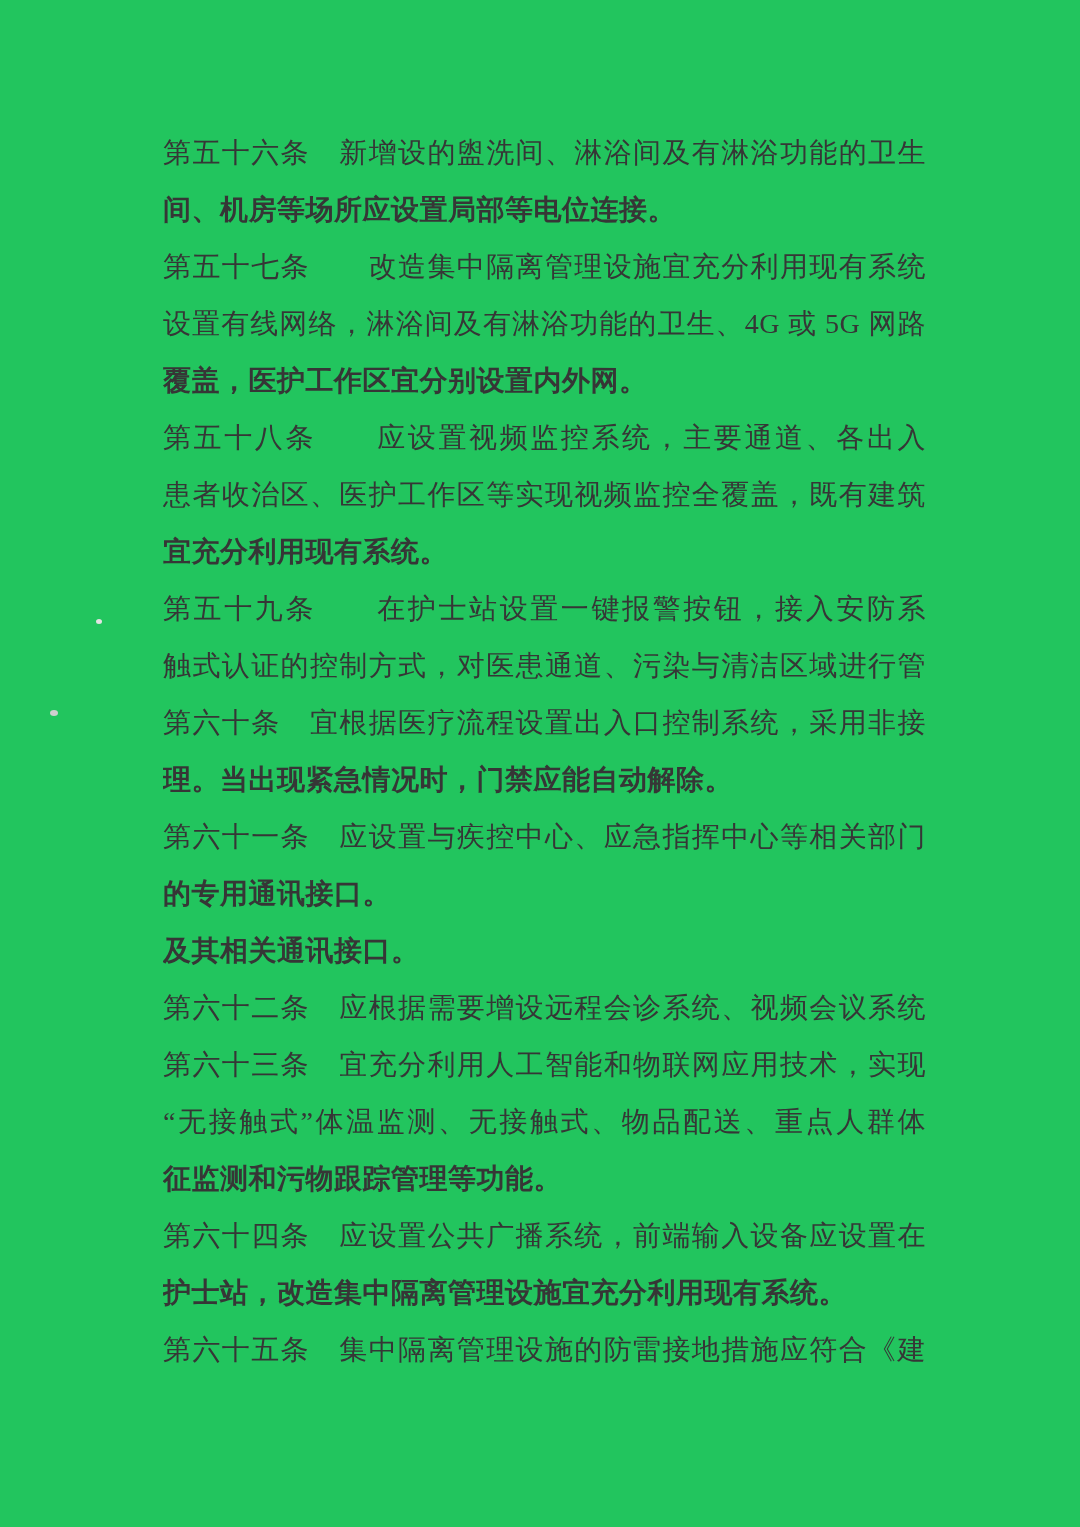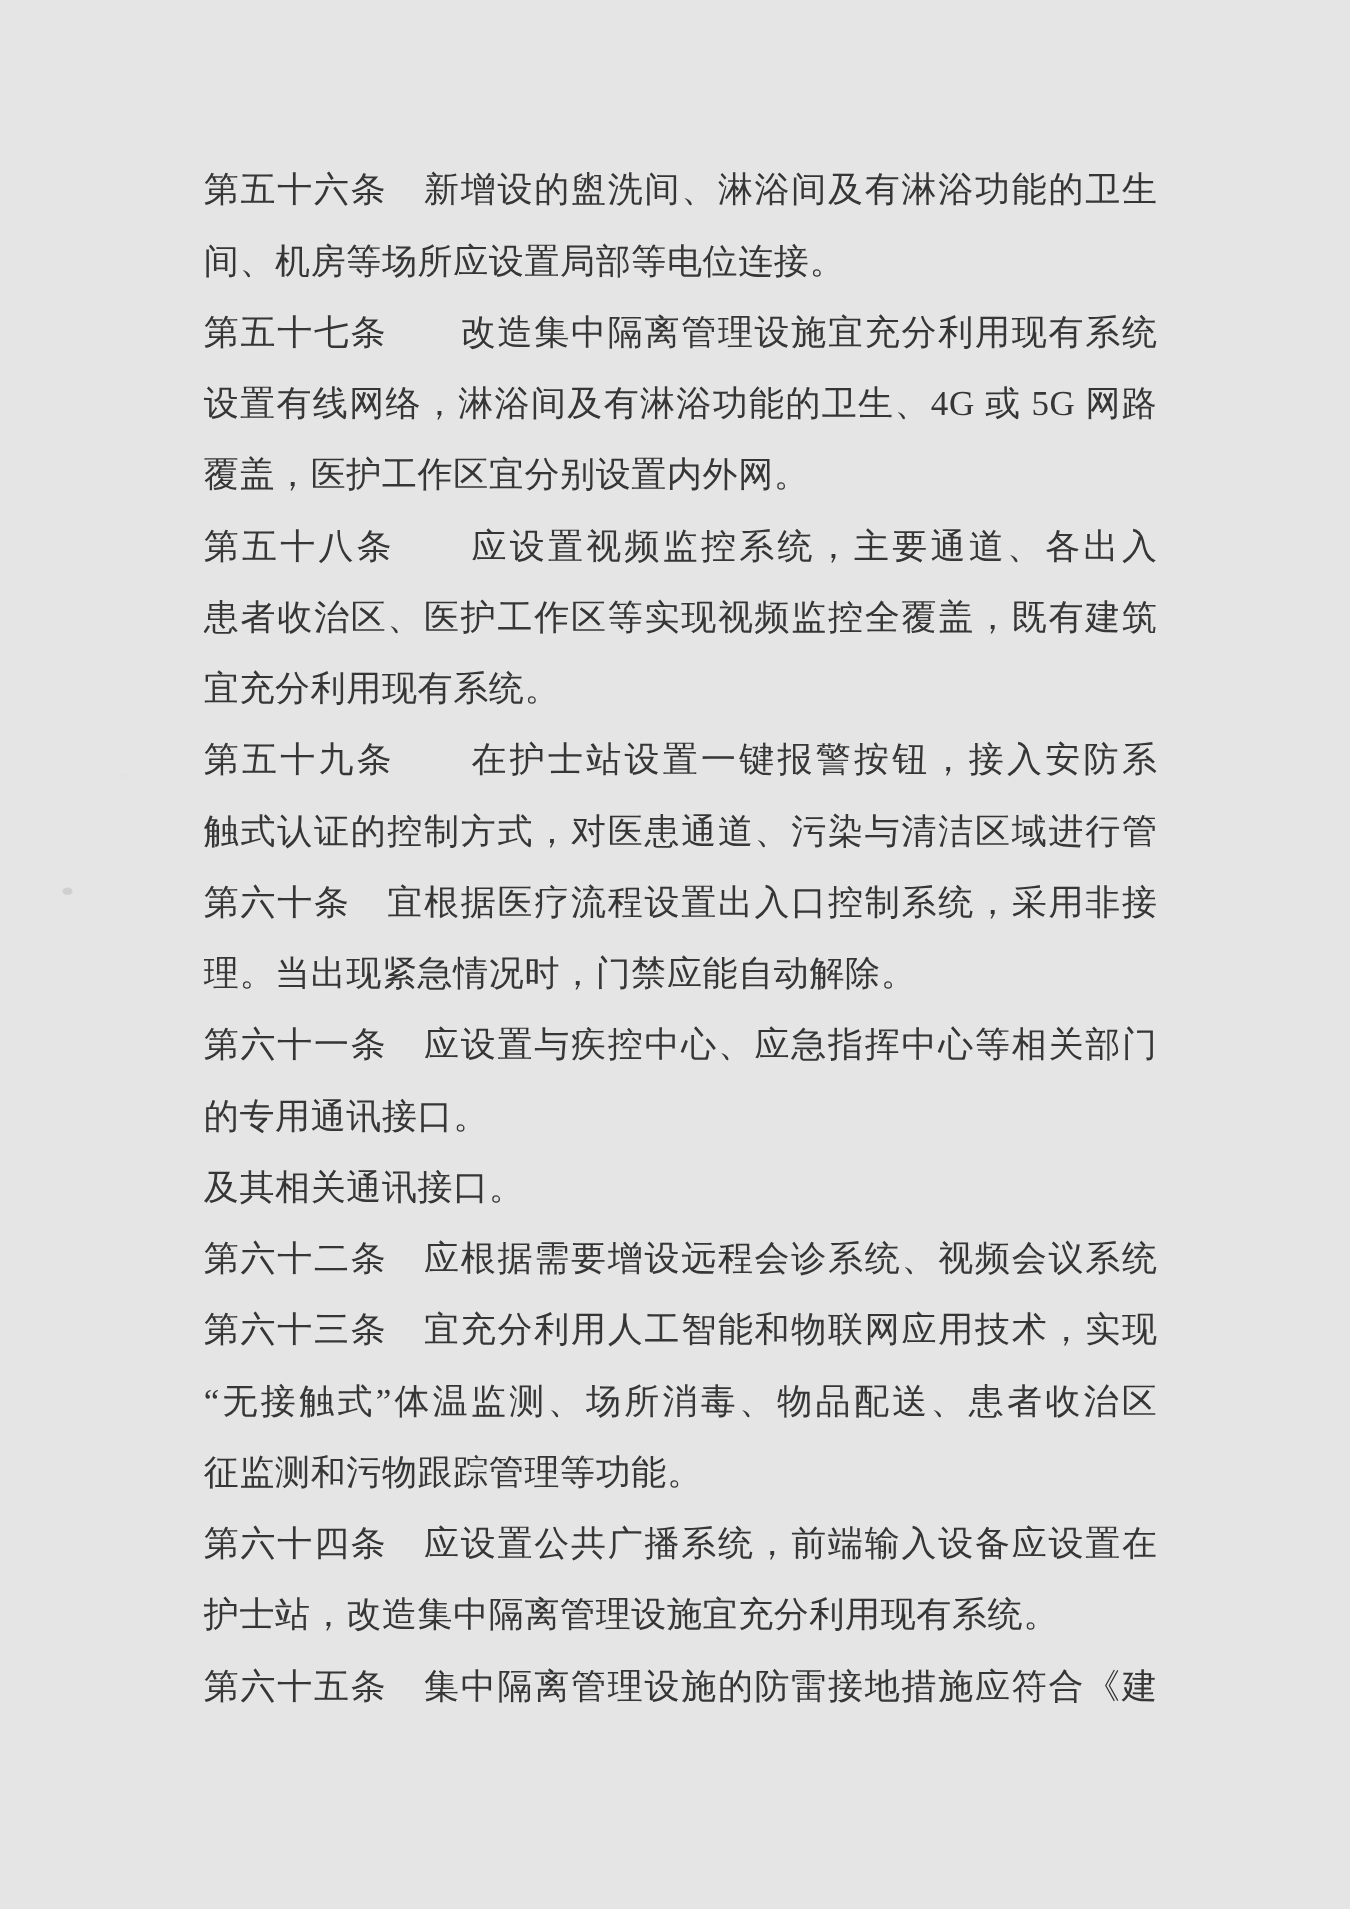--- a/index.html
+++ b/index.html
@@ -11,21 +11,21 @@
     height: 1527px;
     position: relative;
     background: #ffffff;
     overflow: hidden;
     font-family: "Liberation Serif", "DejaVu Serif", serif;
   }
   .doc-page {
     position: absolute;
     left: 0; top: 0;
     width: 1080px; height: 1527px;
-    background: #e5e5e5;
+    background: #22c55e;
   }
   .text-block {
     position: absolute;
     left: 163px;
     top: 124px;
     width: 763px;
     color: #363636;
     font-size: 28px;
     letter-spacing: 0.5px;
   }
@@ -37,20 +37,21 @@
   }
   
   .line.j {
     text-align: justify;
     text-align-last: justify;
   }
   
   .line.s {
     text-align: left;
     white-space: nowrap;
+    font-weight: bold;
   }
   .scan-artifact {
     position: absolute;
     border-radius: 50%;
   }
   .speck-1 {
     left: 96px; top: 619px;
     width: 6px; height: 5px;
     background: #e3e3e3;
   }
@@ -79,20 +80,20 @@
     <div class="line s">宜充分利用现有系统。</div>
     <div class="line j">第五十九条　　在护士站设置一键报警按钮，接入安防系统。</div>
     <div class="line j">触式认证的控制方式，对医患通道、污染与清洁区域进行管</div>
     <div class="line j">第六十条　宜根据医疗流程设置出入口控制系统，采用非接</div>
     <div class="line s">理。当出现紧急情况时，门禁应能自动解除。</div>
     <div class="line j">第六十一条　应设置与疾控中心、应急指挥中心等相关部门</div>
     <div class="line s">的专用通讯接口。</div>
     <div class="line s">及其相关通讯接口。</div>
     <div class="line j">第六十二条　应根据需要增设远程会诊系统、视频会议系统</div>
     <div class="line j">第六十三条　宜充分利用人工智能和物联网应用技术，实现</div>
-    <div class="line j">“无接触式”体温监测、场所消毒、物品配送、患者收治区</div>
+    <div class="line j">“无接触式”体温监测、无接触式、物品配送、重点人群体</div>
     <div class="line s">征监测和污物跟踪管理等功能。</div>
     <div class="line j">第六十四条　应设置公共广播系统，前端输入设备应设置在</div>
     <div class="line s">护士站，改造集中隔离管理设施宜充分利用现有系统。</div>
     <div class="line j">第六十五条　集中隔离管理设施的防雷接地措施应符合《建</div>
   </div>
 
 </div>
 
 </body></html>

